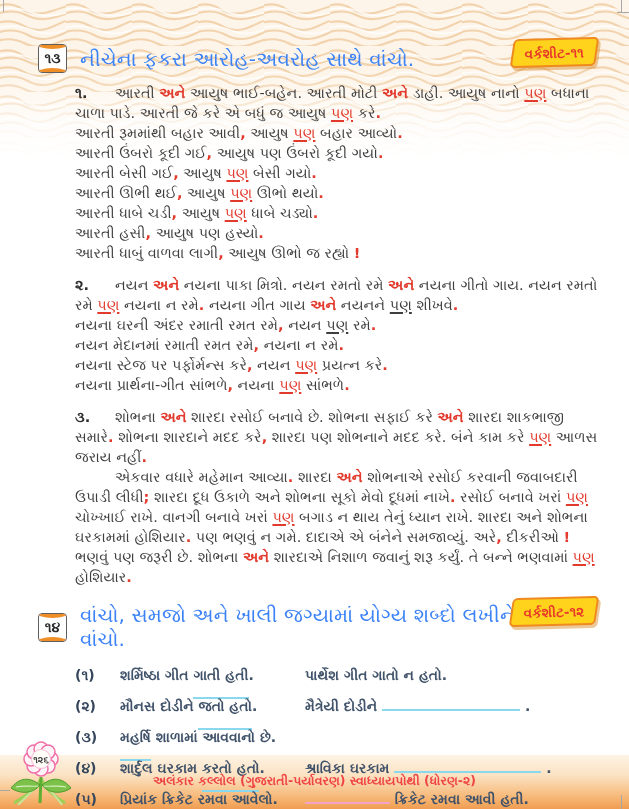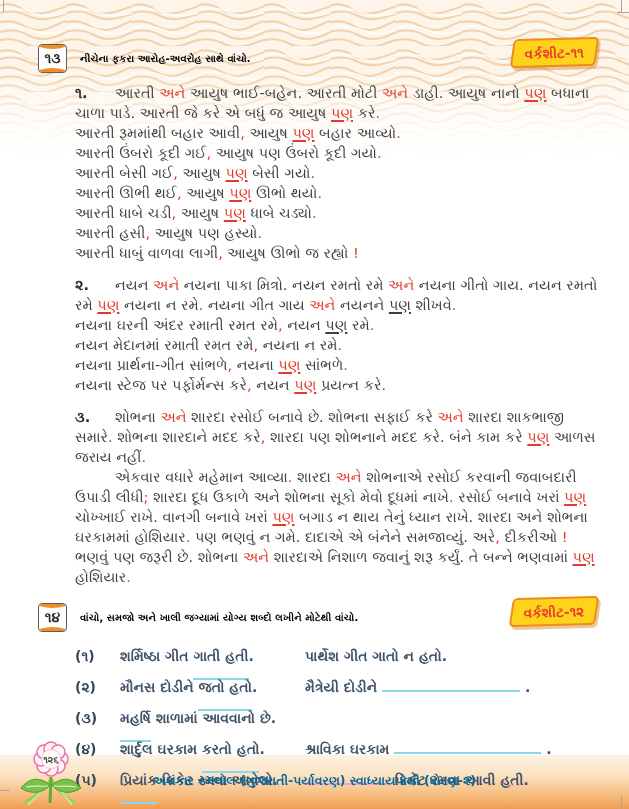--- a/index.html
+++ b/index.html
@@ -27,53 +27,53 @@
     position:relative;width:27px;height:27px;flex:0 0 27px;background:#fff;
     border:1.6px solid #5f5f5f;border-radius:4px;overflow:hidden;
     display:flex;align-items:center;justify-content:center;
     font-weight:bold;font-size:14px;color:#2b2b2b;
   }
   .numbox::before{content:"";position:absolute;top:-3px;left:-3px;right:-3px;height:7px;
     background:#ef8d26;border-radius:0 0 60% 60% / 0 0 100% 100%;}
   .numbox::after{content:"";position:absolute;bottom:-3px;left:-3px;right:-3px;height:7px;
     background:#ef8d26;border-radius:60% 60% 0 0 / 100% 100% 0 0;}
   .numbox span{position:relative;z-index:1;}
-  .sec-title{font-weight:bold;font-size:10px;color:#000000;letter-spacing:.1px;}
+  .sec-title{font-weight:normal;font-size:20px;color:#3b82f6;letter-spacing:.1px;}
   .badge{
     position:absolute;right:2px;top:-6px;
     background:#ffd21c;border:2px solid #ee8a1f;border-radius:5px;
     padding:3px 11px;transform:skewX(-10deg) rotate(-1.5deg);
     box-shadow:2.5px 3px 0 rgba(213,136,34,.45);
   }
   .badge b{display:inline-block;transform:skewX(10deg);
     font-size:13.5px;color:#e8392b;font-weight:bold;}
   
   .para{position:relative;margin:0 0 12px 37px;font-size:14.5px;line-height:20px;color:#3f3f3f;}
   .pnum{position:absolute;left:0;top:0;font-weight:bold;color:#2e2e2e;}
   .pblock.indent{text-indent:40px;}
   .pline{white-space:nowrap;}
-  .seg-r{color:#e23a2d;}
+  .seg-r{color:#e23a2d;font-weight:bold;}
   .seg-ru{color:#e23a2d;text-decoration:underline;text-decoration-thickness:1.5px;text-underline-offset:2px;}
   .seg-ku{color:#3f3f3f;text-decoration:underline;text-decoration-thickness:1.5px;text-underline-offset:2px;}
   
   .qwrap{margin-top:16px;}
   .qrow{display:flex;margin:0 0 11px 37px;font-size:14px;font-weight:bold;color:#41536a;line-height:20px;}
   .qnum{flex:0 0 45px;color:#35465c;}
   .qleft{flex:0 0 185px;white-space:nowrap;}
   .qright{flex:1;white-space:nowrap;}
   .hl-cyan{border-bottom:2.5px solid #8ad8ee;padding-bottom:14px;}
   .blank{display:inline-block;height:.85em;border-bottom:2px solid #8ad8ee;vertical-align:baseline;}
   .blank.cyan{border-color:#8ad8ee;}
   .blank.pink{border-color:#f2a3c7;}
   
   .footer-band{position:absolute;left:0;bottom:0;width:629px;height:54px;z-index:1;
     background:linear-gradient(180deg,#fdf3e4 0%,#fbe2c2 38%,#f5b06a 85%,#f09c52 100%);}
   .footer-text{position:absolute;left:0;bottom:20px;width:629px;text-align:center;z-index:3;
-    font-size:12.5px;font-weight:bold;color:#0369a1;}
-  .flower{position:absolute;left:14px;bottom:0;z-index:4;}
+    font-size:12.5px;font-weight:bold;color:#ef4444;}
+  .flower{position:absolute;left:4px;bottom:0;z-index:4;}
   .flower text{font-family:"DejaVu Sans", sans-serif;}
 </style>
 </head>
 <body>
 
 <div class="pattern-wrap">
   <svg width="629" height="160" xmlns="http://www.w3.org/2000/svg">
     <defs>
       <pattern id="wavy" width="66" height="46" patternUnits="userSpaceOnUse">
         <rect width="66" height="46" fill="#fdf5ea"></rect>
@@ -121,22 +121,22 @@
     <div class="pline">આરતી ધાબે ચડી<span class="seg-r">,</span> આયુષ <span class="seg-ru">પણ</span> ધાબે ચડ્યો<span class="seg-r">.</span></div>
     <div class="pline">આરતી હસી<span class="seg-r">,</span> આયુષ પણ હસ્યો<span class="seg-r">.</span></div>
     <div class="pline">આરતી ધાબું વાળવા લાગી<span class="seg-r">,</span> આયુષ ઊભો જ રહ્યો <span class="seg-r">!</span></div>
   </div>
 
   <div class="para">
     <span class="pnum">૨.</span>
     <div class="pblock indent">નયન <span class="seg-r">અને</span> નયના પાકા મિત્રો. નયન રમતો રમે <span class="seg-r">અને</span> નયના ગીતો ગાય. નયન રમતો રમે <span class="seg-ru">પણ</span> નયના ન રમે<span class="seg-r">.</span> નયના ગીત ગાય <span class="seg-r">અને</span> નયનને <span class="seg-ku">પણ</span> શીખવે<span class="seg-r">.</span></div>
     <div class="pline">નયના ઘરની અંદર રમાતી રમત રમે<span class="seg-r">,</span> નયન <span class="seg-ku">પણ</span> રમે<span class="seg-r">.</span></div>
     <div class="pline">નયન મેદાનમાં રમાતી રમત રમે<span class="seg-r">,</span> નયના ન રમે<span class="seg-r">.</span></div>
+    <div class="pline">નયના સ્ટેજ પર પર્ફોર્મન્સ કરે<span class="seg-r">,</span> નયન <span class="seg-ru">પણ</span> પ્રયત્ન કરે<span class="seg-r">.</span></div>
     <div class="pline">નયના પ્રાર્થના-ગીત સાંભળે<span class="seg-r">,</span> નયના <span class="seg-ru">પણ</span> સાંભળે<span class="seg-r">.</span></div>
-    <div class="pline">નયના સ્ટેજ પર પર્ફોર્મન્સ કરે<span class="seg-r">,</span> નયન <span class="seg-ru">પણ</span> પ્રયત્ન કરે<span class="seg-r">.</span></div>
   </div>
 
   <div class="para">
     <span class="pnum">૩.</span>
     <div class="pblock indent">શોભના <span class="seg-r">અને</span> શારદા રસોઈ બનાવે છે. શોભના સફાઈ કરે <span class="seg-r">અને</span> શારદા શાકભાજી સમારે<span class="seg-r">.</span> શોભના શારદાને મદદ કરે<span class="seg-r">,</span> શારદા પણ શોભનાને મદદ કરે. બંને કામ કરે <span class="seg-ru">પણ</span> આળસ જરાય નહીં<span class="seg-r">.</span></div>
     <div class="pblock indent">એકવાર વધારે મહેમાન આવ્યા<span class="seg-r">.</span> શારદા <span class="seg-r">અને</span> શોભનાએ રસોઈ કરવાની જવાબદારી ઉપાડી લીધી<span class="seg-r">;</span> શારદા દૂધ ઉકાળે અને શોભના સૂકો મેવો દૂધમાં નાખે<span class="seg-r">.</span> રસોઈ બનાવે ખરાં <span class="seg-ru">પણ</span> ચોખ્ખાઈ રાખે. વાનગી બનાવે ખરાં <span class="seg-ru">પણ</span> બગાડ ન થાય તેનું ધ્યાન રાખે. શારદા અને શોભના ઘરકામમાં હોશિયાર<span class="seg-r">.</span> પણ ભણવું ન ગમે. દાદાએ એ બંનેને સમજાવ્યું. અરે<span class="seg-r">,</span> દીકરીઓ <span class="seg-r">!</span> ભણવું પણ જરૂરી છે. શોભના <span class="seg-r">અને</span> શારદાએ નિશાળ જવાનું શરૂ કર્યું. તે બન્ને ભણવામાં <span class="seg-ru">પણ</span> હોશિયાર<span class="seg-r">.</span></div>
   </div>
 
   <div class="sec-header qwrap">
     <div class="numbox">

